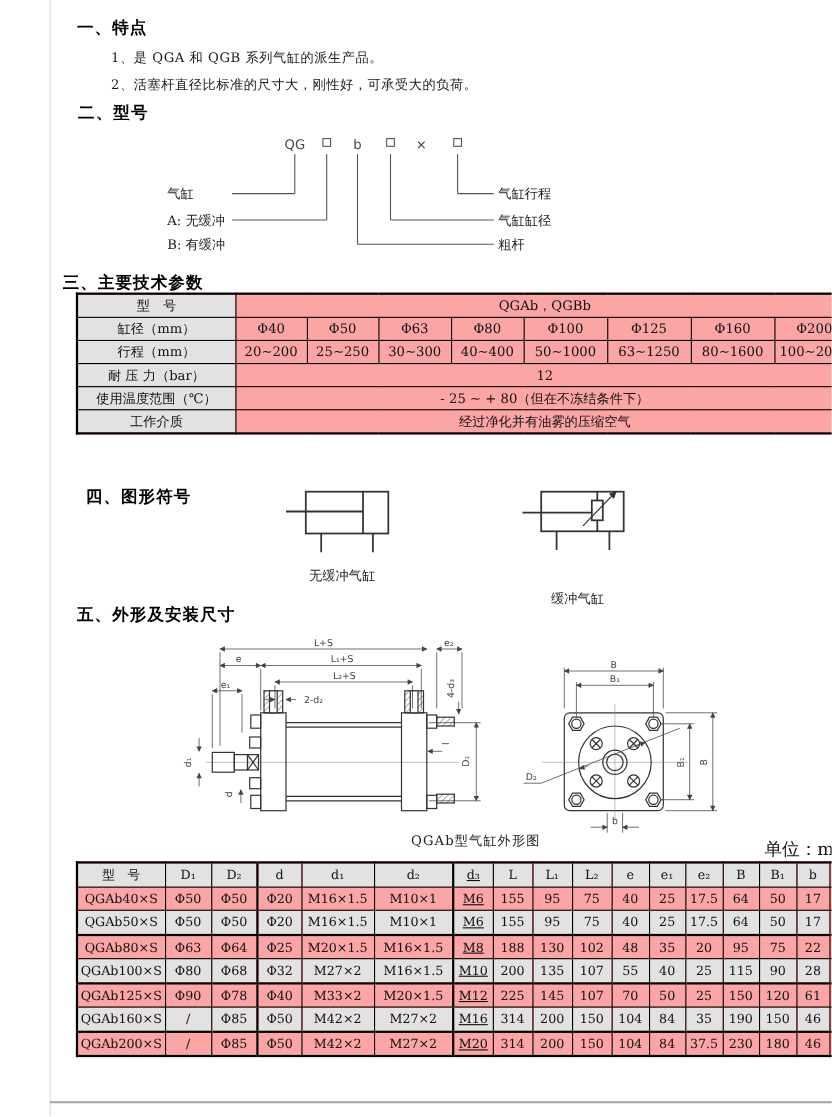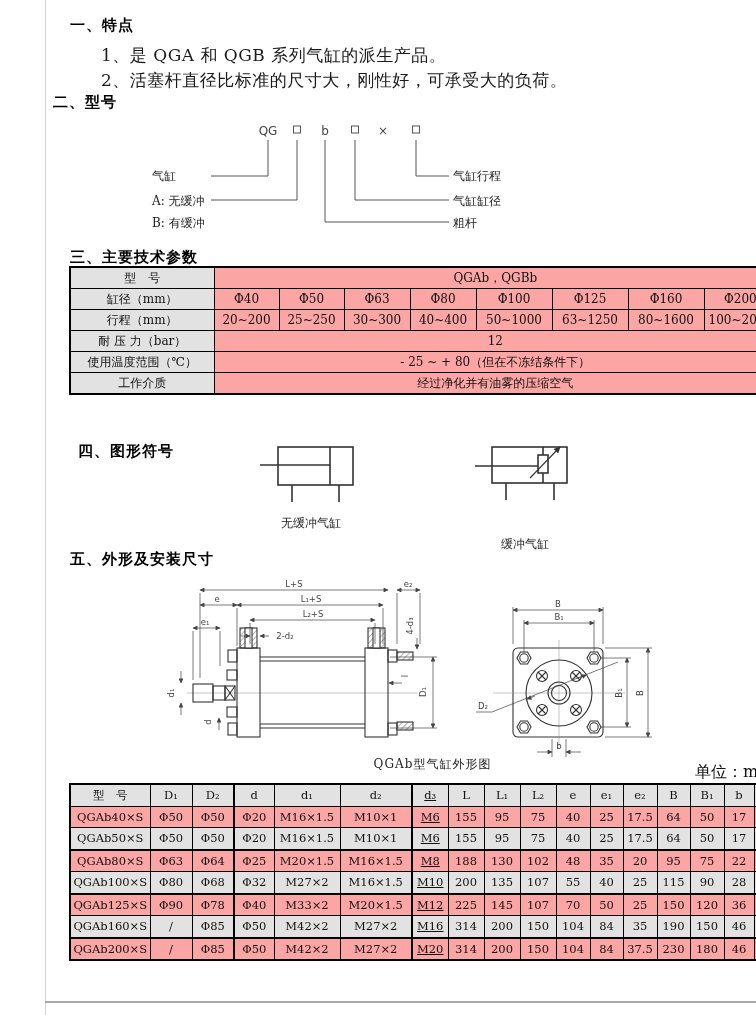--- a/index.html
+++ b/index.html
@@ -2,21 +2,21 @@
 <html><head>
 <meta charset="utf-8">
 <style>
   html,body{margin:0;padding:0;background:#fff;}
   #page{position:relative;width:756px;height:1015px;background:#fff;overflow:hidden;
         font-family:"DejaVu Serif", serif;color:#111;margin-left:45px;}
   .abs{position:absolute;}
   .edge{position:absolute;background:#d4d4d4;}
   .h{position:absolute;font-family:"DejaVu Sans", sans-serif;font-weight:bold;
      font-size:15px;color:#000;letter-spacing:1px;white-space:nowrap;}
-  .feat{position:absolute;font-size:17px;color:#1a1a1a;white-space:nowrap;letter-spacing:.5px;}
+  .feat{position:absolute;font-size:12px;color:#1a1a1a;white-space:nowrap;letter-spacing:.5px;}
   .cap{position:absolute;font-size:12px;color:#222;text-align:center;white-space:nowrap;}
   .unit{position:absolute;font-size:16px;color:#111;white-space:nowrap;}
 
   table{border-collapse:collapse;table-layout:fixed;background:#fca5a5;}
   td,th{border:1px solid #000;text-align:center;vertical-align:middle;
         padding:0;overflow:hidden;white-space:nowrap;font-weight:normal;}
 
   #param-table{position:absolute;left:24px;top:266px;width:707px;
                font-size:12px;border:2px solid #000;}
   #param-table td{height:20px;}
@@ -39,21 +39,21 @@
 <div id="page">
 
   <div class="edge" style="left:0;top:0;width:1px;height:1015px"></div>
   <div class="edge" style="left:754px;top:0;width:1px;height:1015px"></div>
   <div class="edge" style="left:0;top:1001px;width:756px;height:2px;background:#a8a8a8"></div>
 
   <div class="h" style="left:25px;top:16px">一、特点</div>
   <div class="feat" style="left:56px;top:44px">1、是 QGA 和 QGB 系列气缸的派生产品。</div>
   <div class="feat" style="left:56px;top:69px">2、活塞杆直径比标准的尺寸大，刚性好，可承受大的负荷。</div>
 
-  <div class="h" style="left:8px;top:93px">二、型号</div>
+  <div class="h" style="left:26px;top:93px">二、型号</div>
 
   <svg class="abs" style="left:80px;top:118px" width="400" height="118" viewBox="0 0 400 118">
     <g>
       <text x="143" y="17" font-size="12" text-anchor="middle">QG</text>
       <rect x="168.5" y="8" width="7" height="7" fill="none" stroke="#555" stroke-width="1"></rect>
       <text x="200" y="17" font-size="12" text-anchor="middle">b</text>
       <rect x="226.5" y="8" width="7" height="7" fill="none" stroke="#555" stroke-width="1"></rect>
       <text x="258" y="17" font-size="12" text-anchor="middle">×</text>
       <rect x="287.5" y="8" width="7" height="7" fill="none" stroke="#555" stroke-width="1"></rect>
     </g>
@@ -72,21 +72,21 @@
     <g font-size="12">
       <text class="cjk" x="27" y="62">气缸</text>
       <text class="cjk" x="27" y="86.5">A: 无缓冲</text>
       <text class="cjk" x="27" y="108.5">B: 有缓冲</text>
       <text class="cjk" x="328" y="62">气缸行程</text>
       <text class="cjk" x="328" y="86.5">气缸缸径</text>
       <text class="cjk" x="328" y="108.5">粗杆</text>
     </g>
   </svg>
 
-  <div class="h" style="left:25px;top:248px">三、主要技术参数</div>
+  <div class="h" style="left:12px;top:248px">三、主要技术参数</div>
 
   <table id="param-table">
     <colgroup>
       <col style="width:144px">
         <col style="width:65px">
         <col style="width:65px">
         <col style="width:66px">
       <col style="width:66px">
         <col style="width:76px">
         <col style="width:76px">
@@ -443,21 +443,21 @@
           <td>M20×1.5</td>
           <td>M12</td>
           <td>225</td>
           <td>145</td>
           <td>107</td>
           <td>70</td>
           <td>50</td>
           <td>25</td>
           <td>150</td>
           <td>120</td>
-          <td>36</td>
+          <td>61</td>
           <td>5</td>
         </tr>
         <tr>
           <td>QGAb160×S</td>
           <td>/</td>
           <td>Φ85</td>
           <td>Φ50</td>
           <td>M42×2</td>
           <td>M27×2</td>
           <td>M16</td>

